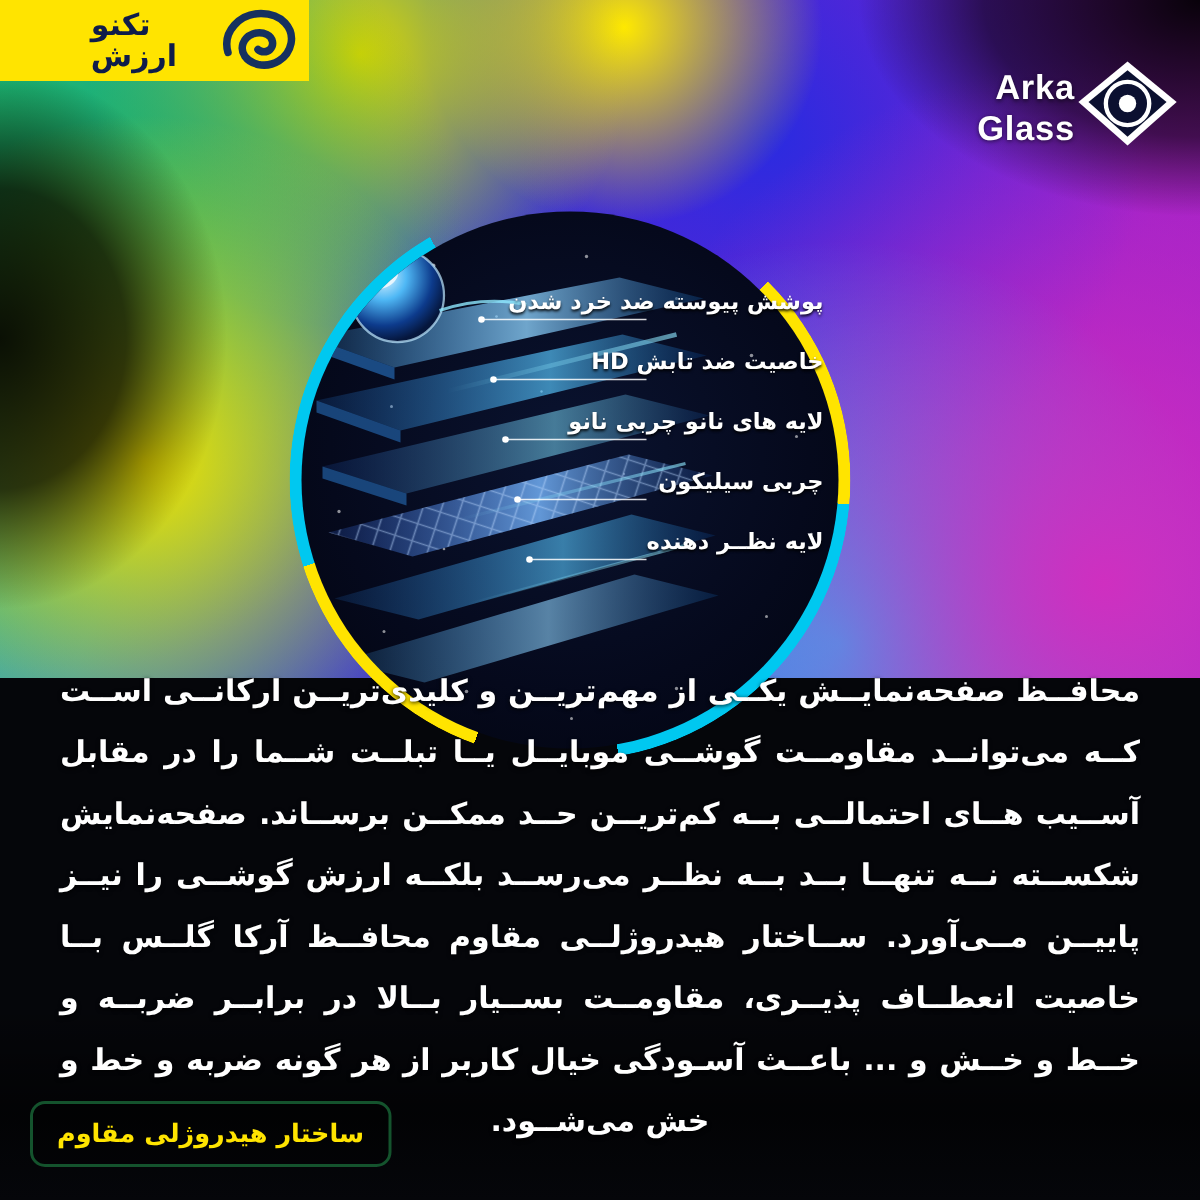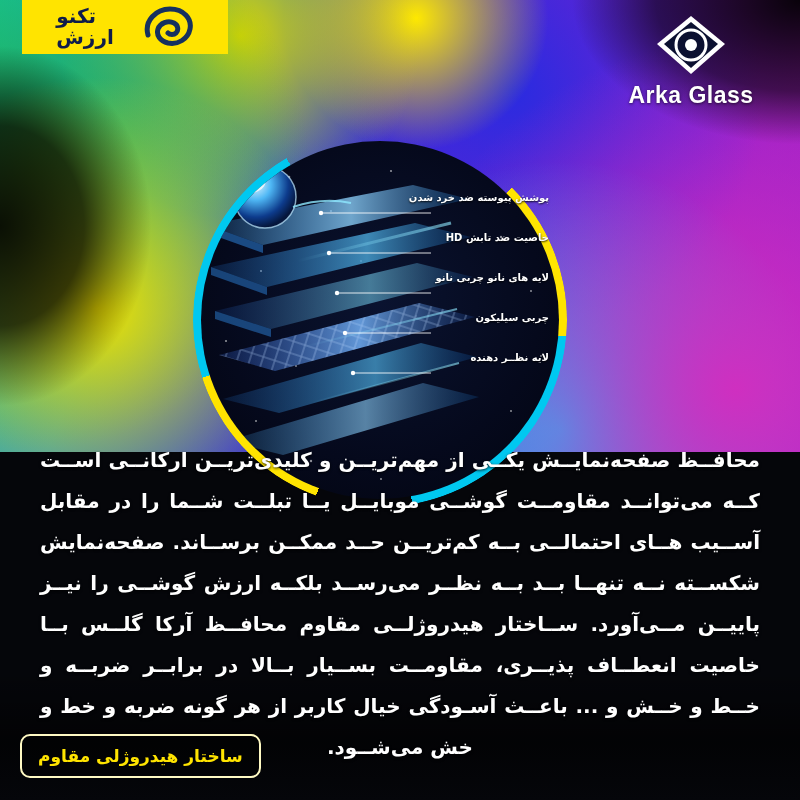--- a/index.html
+++ b/index.html
@@ -41,39 +41,38 @@
   }
   .mask-bottom{
     position:absolute;left:0;bottom:0;width:800px;height:130px;
     background:linear-gradient(to bottom, rgba(0,0,0,0) 0%, rgba(0,0,0,0.55) 55%, rgba(5,6,10,1) 100%);
   }
 
   
   .brand-technolife{
     position:absolute;left:0;top:0;width:206px;height:54px;
     background:#ffe400;
-    display:flex;align-items:center;justify-content:center;
+    display:flex;align-items:center;justify-content:flex-start;
     box-sizing:border-box;padding:0 8px;
     gap:24px;
-    margin-left:22px;
   }
   .tl-text{
     display:flex;flex-direction:column;align-items:flex-end;
     line-height:1.05;color:#0f1c4a;font-weight:bold;
   }
   .tl-text .l1{font-size:20px;letter-spacing:1px;}
   .tl-text .l2{font-size:20px;letter-spacing:1px;}
   .tl-swoosh{
     width:56px;height:44px;flex:0 0 auto;
   }
 
   
   .brand-arka{
     position:absolute;right:14px;top:14px;width:190px;height:110px;
-    display:flex;flex-direction:column;align-items:center;justify-content:flex-start;
+    display:flex;flex-direction:row;align-items:center;justify-content:flex-start;
   }
   .arka-mark{width:72px;height:62px;}
   .arka-name{
     margin-top:6px;color:#ffffff;font-size:23px;font-weight:bold;
     letter-spacing:0.5px;font-family:"Liberation Sans",sans-serif;
     text-shadow:0 1px 3px rgba(0,0,0,.6);
   }
 
   
   .circle-wrap{
@@ -101,40 +100,40 @@
   }
   .stars{position:absolute;inset:0;}
   .layers-svg{position:absolute;left:0;top:0;}
 
   .callouts{
     position:absolute;left:0;top:0;width:374px;height:374px;
     pointer-events:none;
   }
   .callout{
     position:absolute;right:18px;
-    color:#ffffff;font-size:10px;font-weight:bold;
+    color:#ffffff;font-size:15px;font-weight:bold;
     white-space:nowrap;text-align:center;
     text-shadow:0 1px 2px rgba(0,0,0,.9);
   }
 
   
   .body-copy{
     position:absolute;left:40px;top:440px;width:720px;
     color:#ffffff;font-size:20px;font-weight:bold;
     line-height:2.05;text-align:justify;text-align-last:center;
     direction:rtl;
     text-shadow:0 1px 3px rgba(0,0,0,.85);
   }
   .body-copy p{margin:0;}
 
   
   .bottom-pill{
     position:absolute;left:20px;bottom:22px;
     min-width:214px;height:44px;
-    border:2px solid #fef9c3;border-radius:10px;
+    border:2px solid #14532d;border-radius:10px;
     display:flex;align-items:center;justify-content:center;
     padding:0 16px;box-sizing:border-box;
     background:rgba(0,0,0,.25);
   }
   .bottom-pill span{
     color:#ffe400;font-size:17px;font-weight:bold;direction:rtl;
   }
 </style>
 </head>
 <body>

